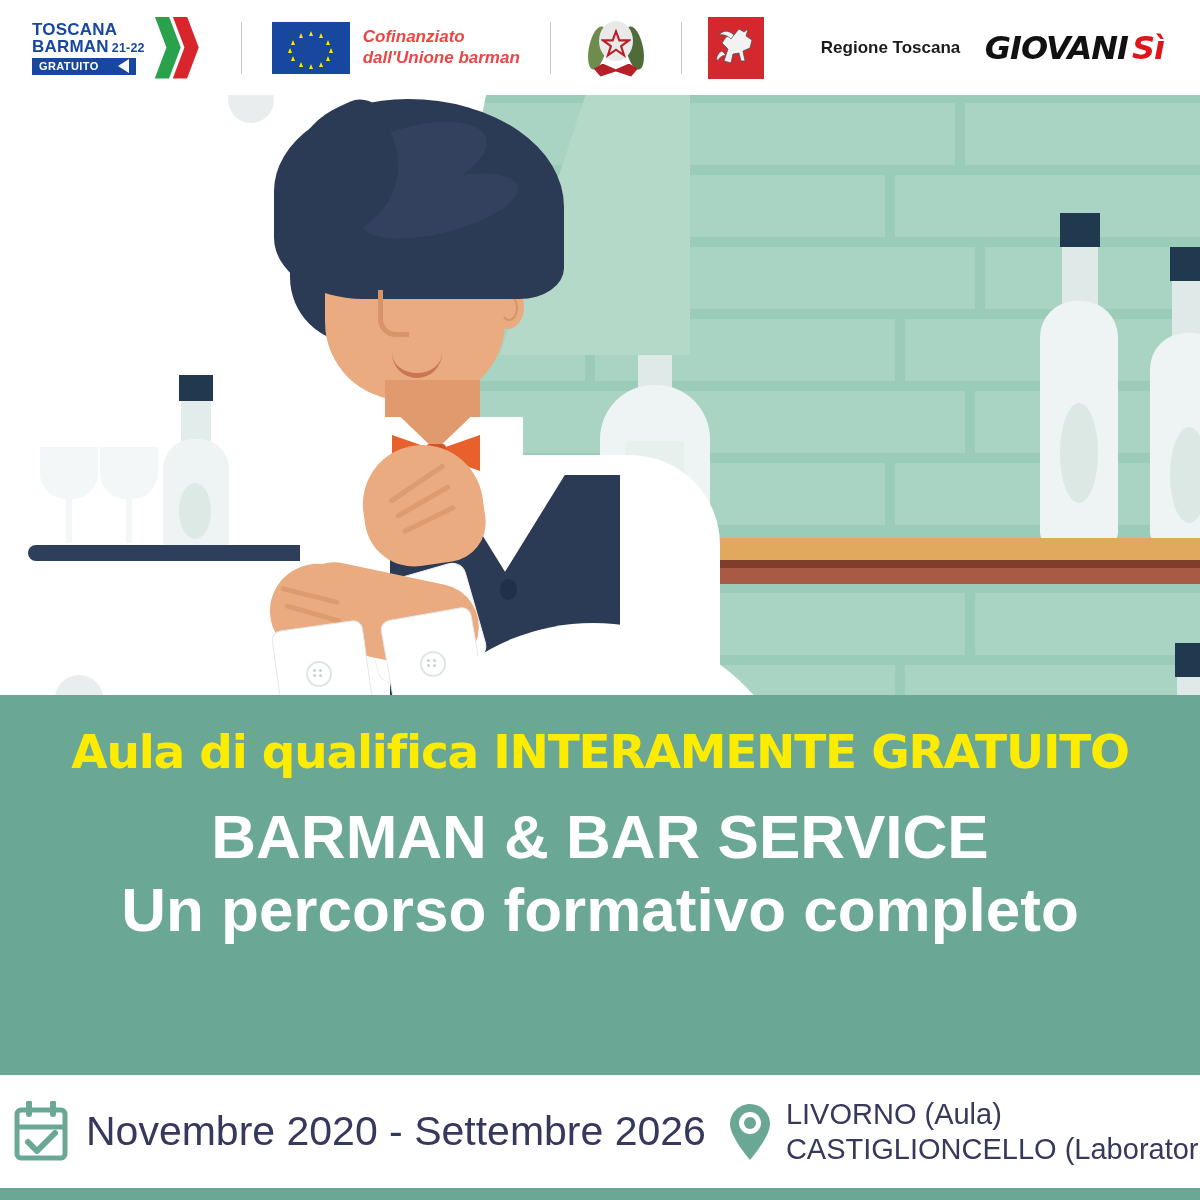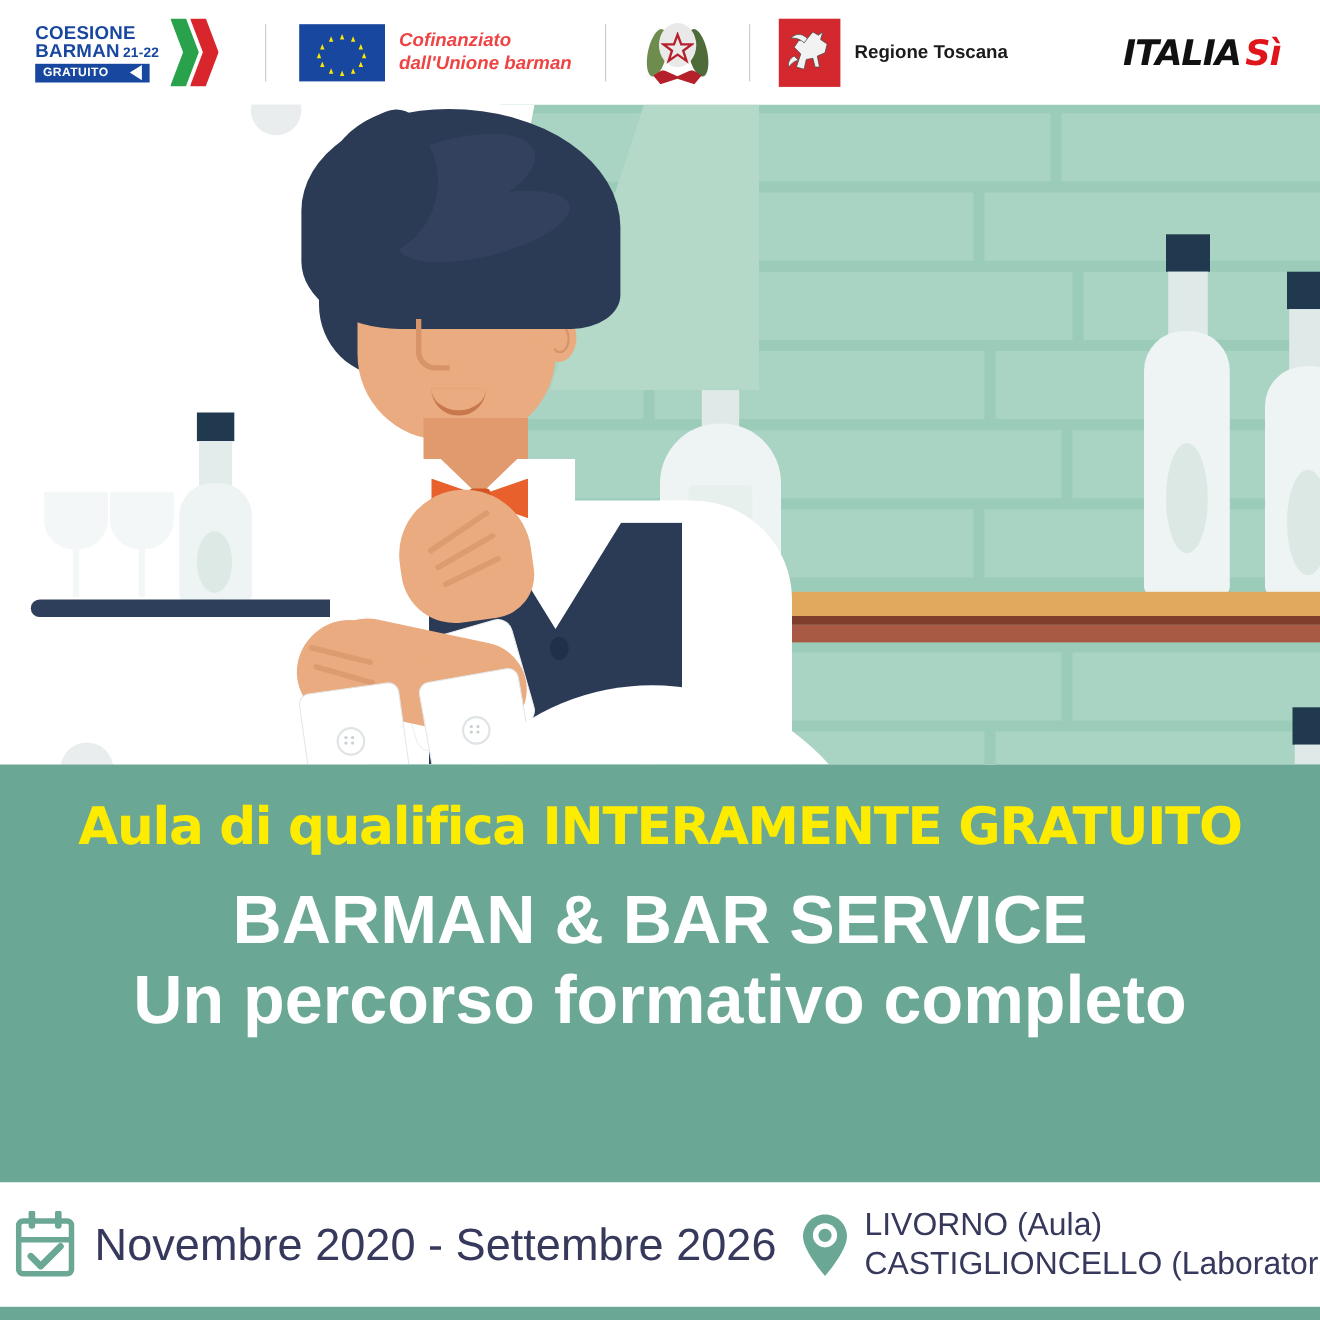--- a/index.html
+++ b/index.html
@@ -74,21 +74,21 @@
   }
   .emb-ribbon{
     position:absolute;bottom:2px;left:50%;transform:translateX(-50%);
     width:44px;height:13px;background:#b5202a;
     clip-path:polygon(0 40%,20% 0,50% 45%,80% 0,100% 40%,85% 100%,50% 62%,15% 100%);
   }
 
   
   .regione{display:flex;align-items:center;gap:13px;margin-left:26px;}
   .rt-flag{width:56px;height:62px;background:#d3282e;position:relative;overflow:hidden;}
-  .rt-txt{font-size:17px;font-weight:bold;color:#1b1b1b;white-space:nowrap;}
+  .rt-txt{font-size:17px;font-weight:bold;color:#1b1b1b;white-space:nowrap;margin-left:44px;}
 
   
   .giovanisi{display:flex;align-items:baseline;margin-left:auto;margin-right:18px;}
   .gv-1{font-family:"DejaVu Sans",sans-serif;font-size:32px;font-weight:bold;font-style:italic;color:#111;letter-spacing:-1px;}
   .gv-2{font-family:"DejaVu Sans",sans-serif;font-size:32px;font-weight:bold;font-style:italic;color:#e0141b;letter-spacing:-1px;margin-left:4px;position:relative;}
 
   
   .illus{position:absolute;left:0;top:95px;width:1200px;height:600px;overflow:hidden;background:#ffffff;}
   .wall{position:absolute;left:455px;top:0;width:745px;height:600px;background:#9bcbb9;}
   .brick{position:absolute;background:#a9d3c3;}
@@ -203,21 +203,21 @@
 </style>
 </head>
 <body>
 
 <div class="poster">
 
   <div class="logo-bar">
 
     <div class="logo-slot coesione">
       <div class="coesione-txt">
-        <div class="coes-l1">COESIONE</div>
+        <div class="coes-l1">TOSCANA</div>
         <div class="coes-l2">
           <span>BARMAN</span>
           <span class="coes-yrs">21-22</span>
         </div>
         <div class="toscana-bar">GRATUITO</div>
       </div>
       <div class="chev-wrap">
         <div class="chev chev-red"></div>
         <div class="chev chev-green"></div>
       </div>
@@ -270,21 +270,21 @@
                      L35 34 L37 44 L33 44 L31 36 L25 37 L23 46 Z"></path>
             <path d="M26 18 C20 12 14 14 11 18 C16 17 20 19 23 22 Z"></path>
             <path d="M14 34 C10 36 8 40 9 44 C12 40 15 38 18 38 Z"></path>
           </g>
         </svg>
       </div>
       <div class="rt-txt">Regione Toscana</div>
     </div>
 
     <div class="logo-slot giovanisi">
-      <span class="gv-1">ITALIA</span>
+      <span class="gv-1">GIOVANI</span>
       <span class="gv-2">Sì</span>
     </div>
   </div>
 
   <div class="illus">
 
     <div class="wall">
       <div class="brick" style="left:-10px;top:8px;width:200px;height:62px;"></div>
       <div class="brick" style="left:200px;top:8px;width:300px;height:62px;"></div>
       <div class="brick" style="left:510px;top:8px;width:250px;height:62px;"></div>

